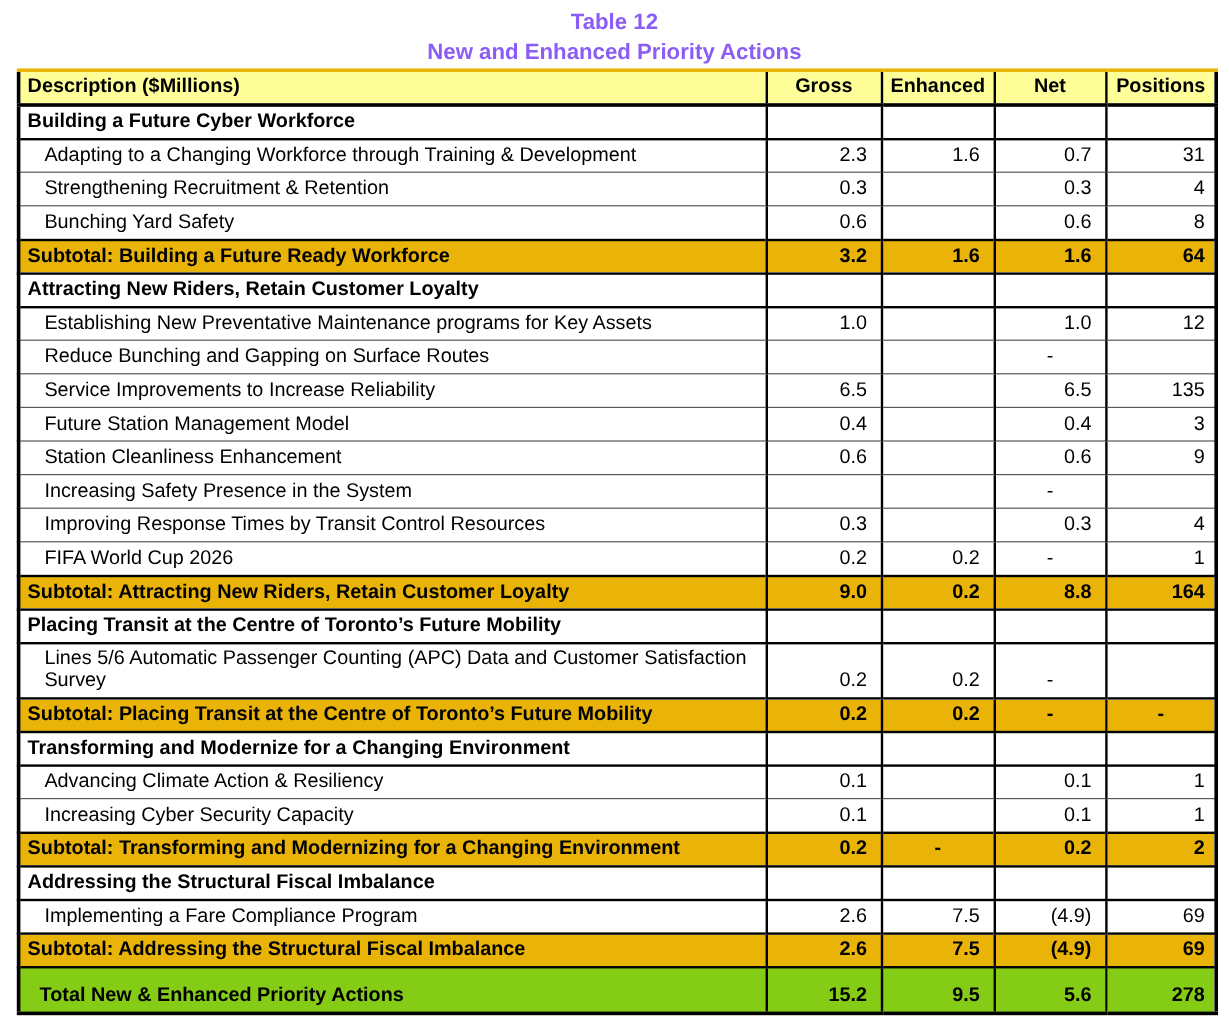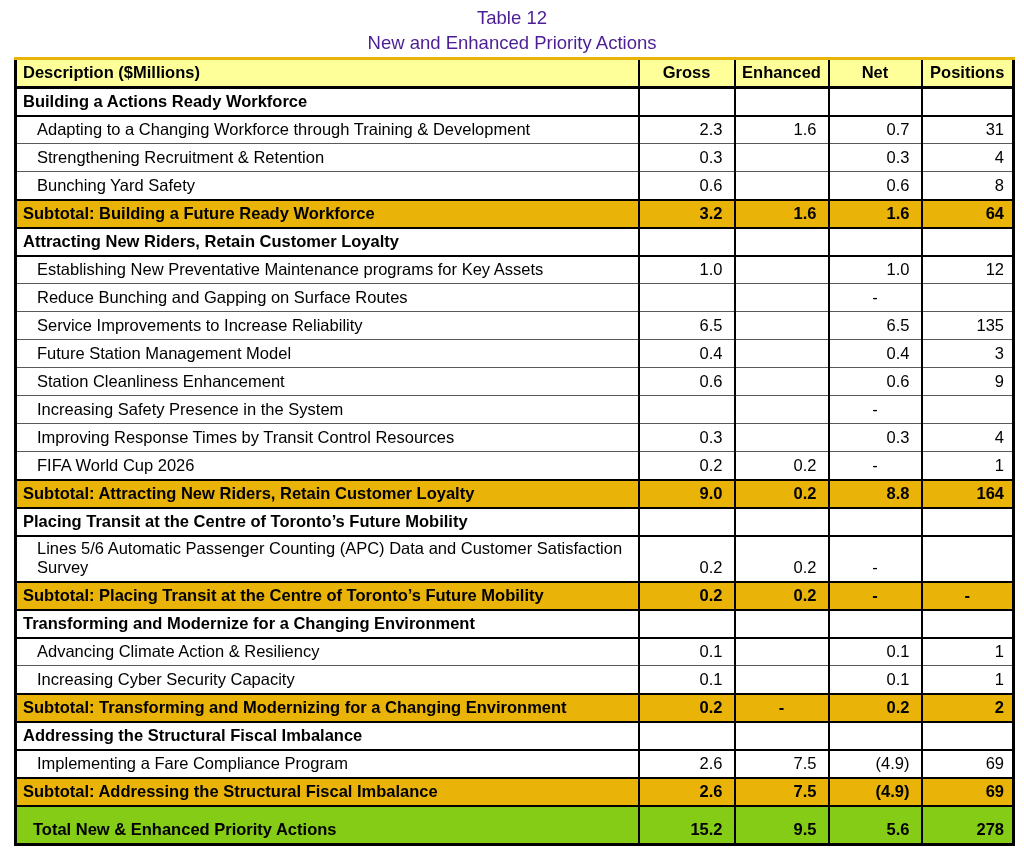--- a/index.html
+++ b/index.html
@@ -15,24 +15,24 @@
     height: 854px;
     background: #ffffff;
     overflow: hidden;
   }
   .title-block {
     position: absolute;
     top: 6px;
     left: 0;
     width: 100%;
     text-align: center;
-    font-weight: normal;
+    font-weight: bold;
     font-size: 18.5px;
     line-height: 1.35;
-    color: #4c1d95;
+    color: #8b5cf6;
   }
   table.priority-table {
     position: absolute;
     left: 14px;
     top: 57px;
     width: 998px;
     border-collapse: collapse;
     table-layout: fixed;
     font-size: 16.5px;
     border: 3px solid #000000;
@@ -109,21 +109,21 @@
       <tr>
         <th class="col-description">Description ($Millions)</th>
         <th class="col-gross">Gross</th>
         <th class="col-revenue">Enhanced</th>
         <th class="col-net">Net</th>
         <th class="col-positions">Positions</th>
       </tr>
     </thead>
     <tbody>
         <tr class="section">
-          <td class="col-description">Building a Actions Ready Workforce</td>
+          <td class="col-description">Building a Future Cyber Workforce</td>
           <td class="col-gross"></td>
           <td class="col-revenue"></td>
           <td class="col-net"></td>
           <td class="col-positions"></td>
         </tr>
         <tr class="detail">
           <td class="col-description">Adapting to a Changing Workforce through Training &amp; Development</td>
           <td class="col-gross">2.3</td>
           <td class="col-revenue">1.6</td>
           <td class="col-net">0.7</td>

